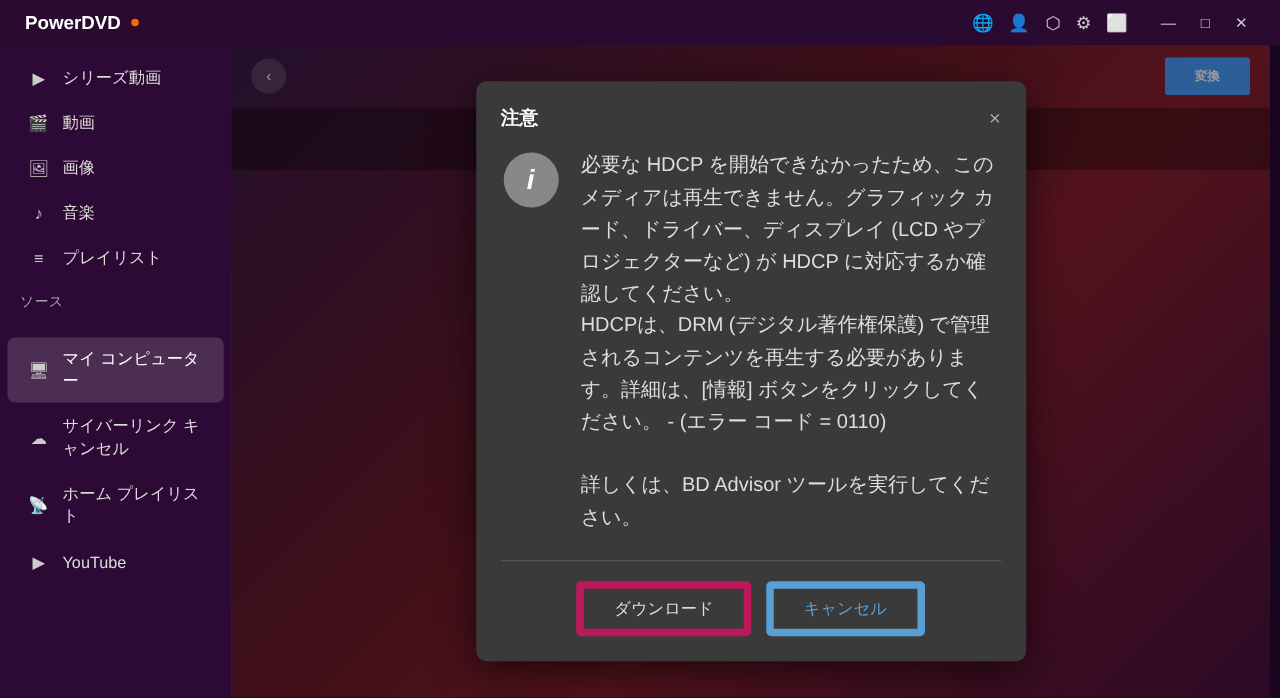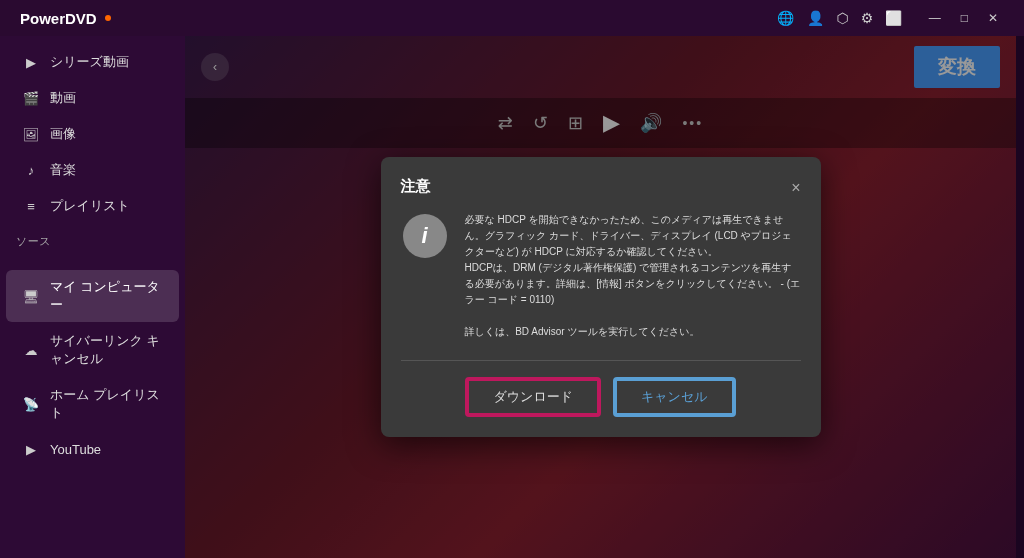--- a/index.html
+++ b/index.html
@@ -128,21 +128,21 @@
       cursor: pointer;
       color: white;
       font-size: 12px;
     }
     .convert-btn {
       background: #4a9eff;
       color: white;
       border: none;
       padding: 8px 24px;
       border-radius: 2px;
-      font-size: 19px;
+      font-size: 10px;
       cursor: pointer;
       font-weight: bold;
     }
 
     
     .bottom-controls {
       display: flex;
       align-items: center;
       justify-content: center;
       gap: 20px;
@@ -227,37 +227,37 @@
       display: flex;
       align-items: center;
       justify-content: center;
       color: white;
       font-size: 22px;
       font-style: italic;
       font-weight: bold;
     }
     .dialog-text {
       color: #ddd;
-      font-size: 10px;
+      font-size: 16px;
       line-height: 1.6;
       flex: 1;
     }
     .dialog-footer {
       display: flex;
       justify-content: center;
       gap: 12px;
       border-top: 1px solid #555;
       padding-top: 16px;
     }
     .dialog-btn {
       padding: 7px 24px;
       border-radius: 4px;
       font-size: 13px;
       cursor: pointer;
-      border: 4px solid #be185d;
+      border: 6px solid #be185d;
       background: transparent;
       color: #ddd;
     }
     .dialog-btn.primary {
       border-color: #5a9fd4;
       color: #5a9fd4;
       text-align: right;
     }
 
     

